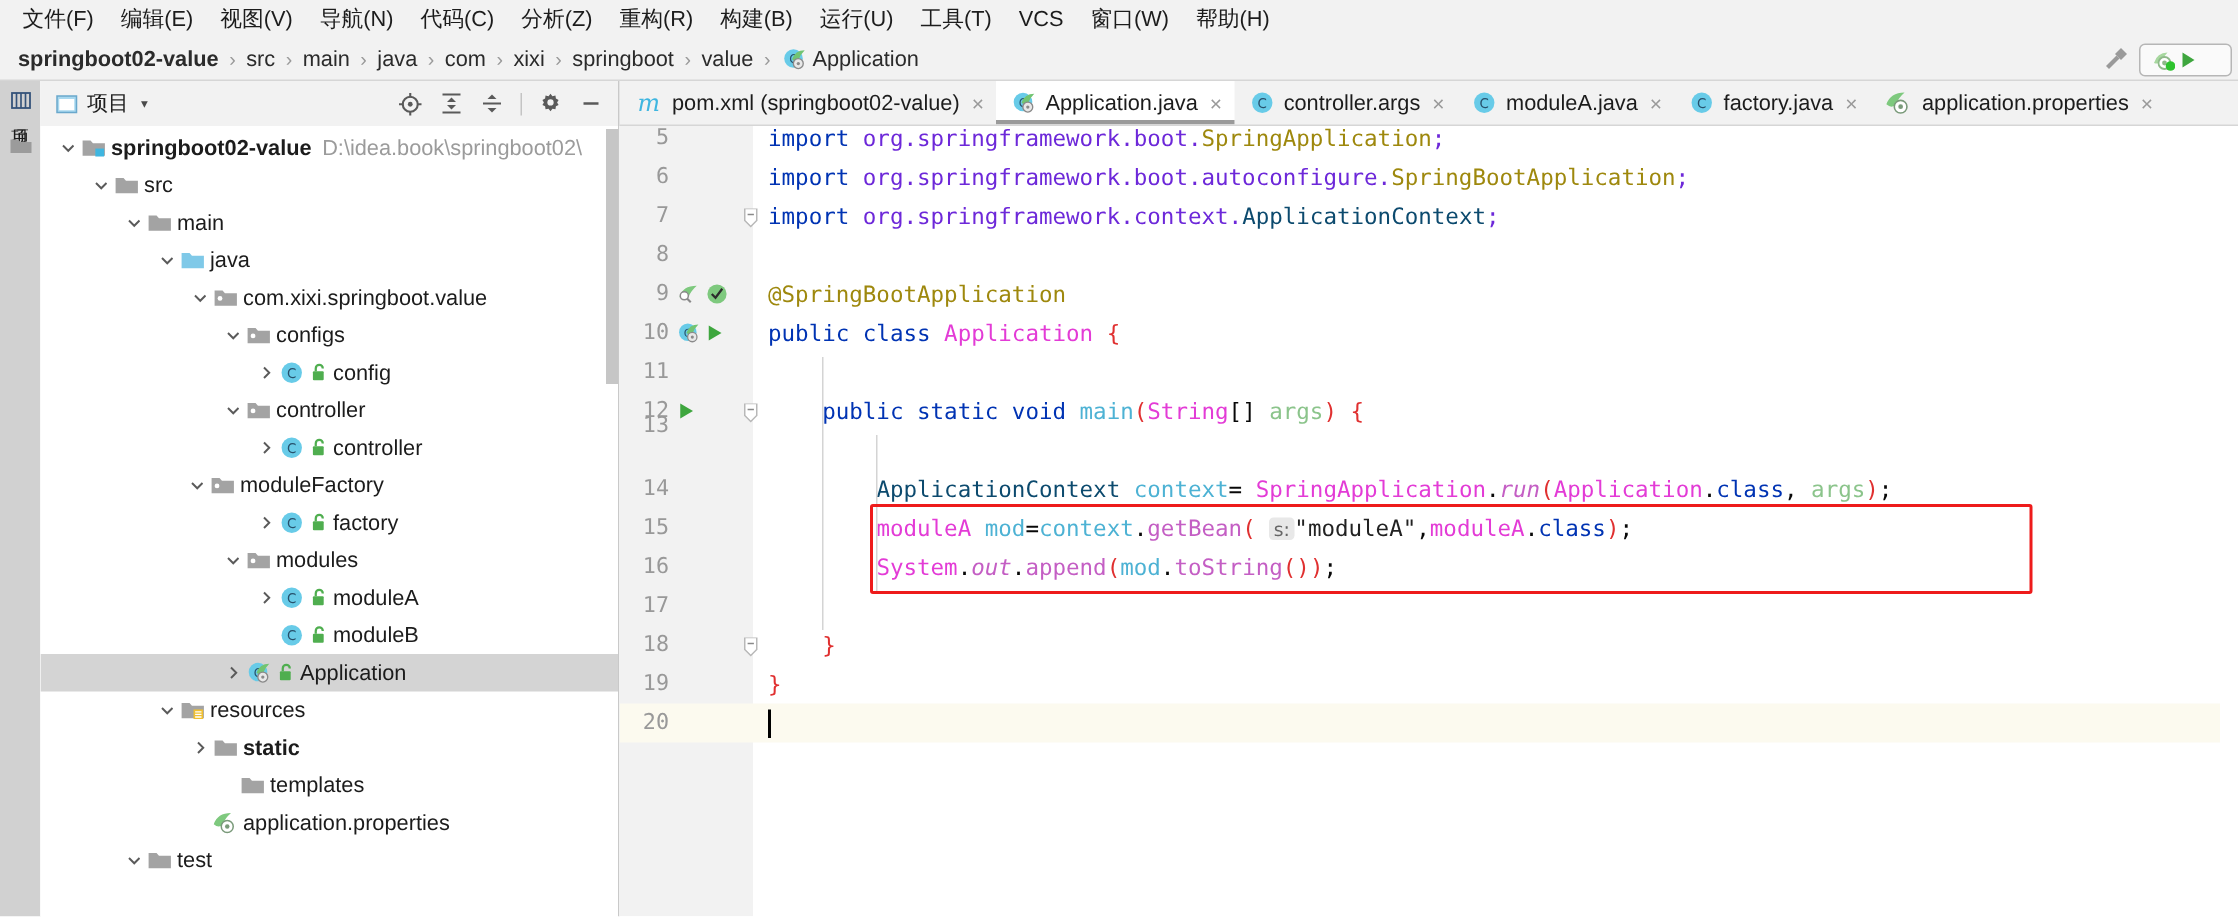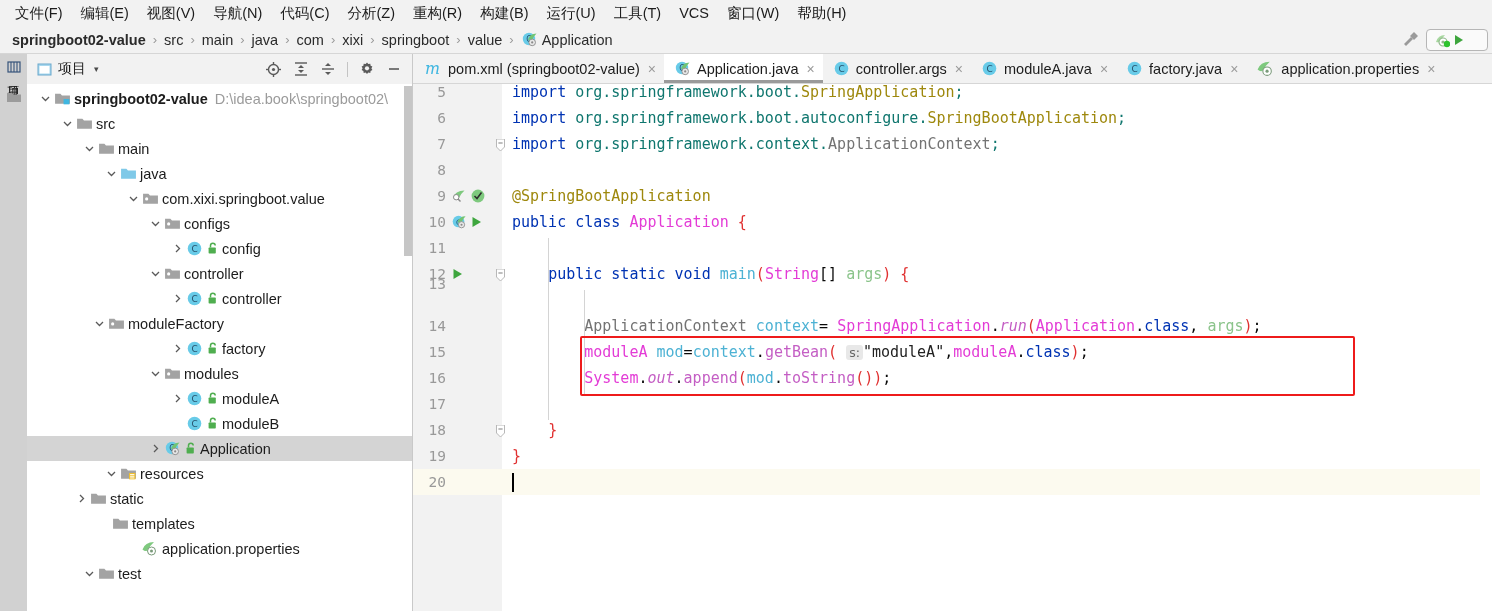--- a/index.html
+++ b/index.html
@@ -140,22 +140,22 @@
   }
   .code-line {
     position: absolute; left: 0; right: 0; height: 26px;
     white-space: pre; padding-left: 10px;
   }
   .caret-line { background: #fcfaef; }
   .gutter-caret { background: #fcfaef; }
 
   
   .t-kw      { color: #0033b3; }
-  .t-pkg     { color: #0f766e; text-align: center; }
-  .t-cls2    { color: #737373; }
+  .t-pkg     { color: #6d28d9; text-align: center; }
+  .t-cls2    { color: #0c4a6e; }
   .t-ann     { color: #9e880d; }
   .t-ident   { color: #4db2d4; }
   .t-method  { color: #c45ec4; }
   .t-static  { color: #c45ec4; font-style: italic; }
   .t-strq    { color: #222222; }
   .t-param   { color: #8bc48b; }
   .t-brace   { color: #e03030; }
   .t-magenta { color: #e33bd6; }
   .t-punct   { color: #080808; }
   .inlay {
@@ -474,21 +474,21 @@
               </svg>
             </span>
             <span class="tree-badge" style="display: inline-flex; align-items: center;">
               <svg width="12" height="13" viewBox="0 0 12 13">
                 <path d="M3.5 5.5 L3.5 3.6 A2.3 2.3 0 0 1 8.2 3.6" fill="none" stroke="#4fae4f" stroke-width="1.5"></path>
                 <rect x="1.6" y="5.5" width="7.2" height="6" rx="0.7" fill="#4fae4f"></rect>
               </svg>
             </span>
             <span class="tree-label">controller</span>
           </div>
-          <div class="tree-row" style="padding-left: 64px;">
+          <div class="tree-row" style="padding-left: 96px;">
             <span class="twisty">
               <svg width="11" height="11" viewBox="0 0 11 11">
                 <path d="M2 4 L5.5 7.5 L9 4" fill="none" stroke="#5a5a5a" stroke-width="1.3"></path>
               </svg>
             </span>
             <span class="tree-icon" style="display: inline-flex; align-items: center;">
               <svg width="17" height="15" viewBox="0 0 16 14">
                 <path d="M1 2.5 L6 2.5 L7.5 4.2 L15 4.2 L15 12 L1 12 Z" fill="#a3a3a3"></path>
                 <circle cx="4.4" cy="7.4" r="1.5" fill="#ffffff"></circle>
               </svg>
@@ -598,34 +598,34 @@
               <svg width="17" height="15" viewBox="0 0 16 14">
                 <path d="M1 2.5 L6 2.5 L7.5 4.2 L15 4.2 L15 12 L1 12 Z" fill="#a3a3a3"></path>
                 <rect x="8.5" y="6.5" width="6" height="6" fill="#f0c030"></rect>
                 <line x1="9.5" y1="8" x2="13.5" y2="8" stroke="#fff" stroke-width="0.9"></line>
                 <line x1="9.5" y1="9.6" x2="13.5" y2="9.6" stroke="#fff" stroke-width="0.9"></line>
                 <line x1="9.5" y1="11.2" x2="13.5" y2="11.2" stroke="#fff" stroke-width="0.9"></line>
               </svg>
             </span>
             <span class="tree-label">resources</span>
           </div>
-          <div class="tree-row" style="padding-left: 46px;">
+          <div class="tree-row" style="padding-left: 98px; font-weight: bold;">
             <span class="twisty">
               <svg width="11" height="11" viewBox="0 0 11 11">
                 <path d="M4 2 L7.5 5.5 L4 9" fill="none" stroke="#5a5a5a" stroke-width="1.3"></path>
               </svg>
             </span>
             <span class="tree-icon" style="display: inline-flex; align-items: center;">
               <svg width="17" height="15" viewBox="0 0 16 14">
                 <path d="M1 2.5 L6 2.5 L7.5 4.2 L15 4.2 L15 12 L1 12 Z" fill="#a3a3a3"></path>
               </svg>
             </span>
             <span class="tree-label">static</span>
           </div>
-          <div class="tree-row" style="padding-left: 68px;">
+          <div class="tree-row" style="padding-left: 116px;">
             <span class="twisty"></span>
             <span class="tree-icon" style="display: inline-flex; align-items: center;">
               <svg width="17" height="15" viewBox="0 0 16 14">
                 <path d="M1 2.5 L6 2.5 L7.5 4.2 L15 4.2 L15 12 L1 12 Z" fill="#a3a3a3"></path>
               </svg>
             </span>
             <span class="tree-label">templates</span>
           </div>
           <div class="tree-row" style="padding-left: 98px;">
             <span class="twisty"></span>

